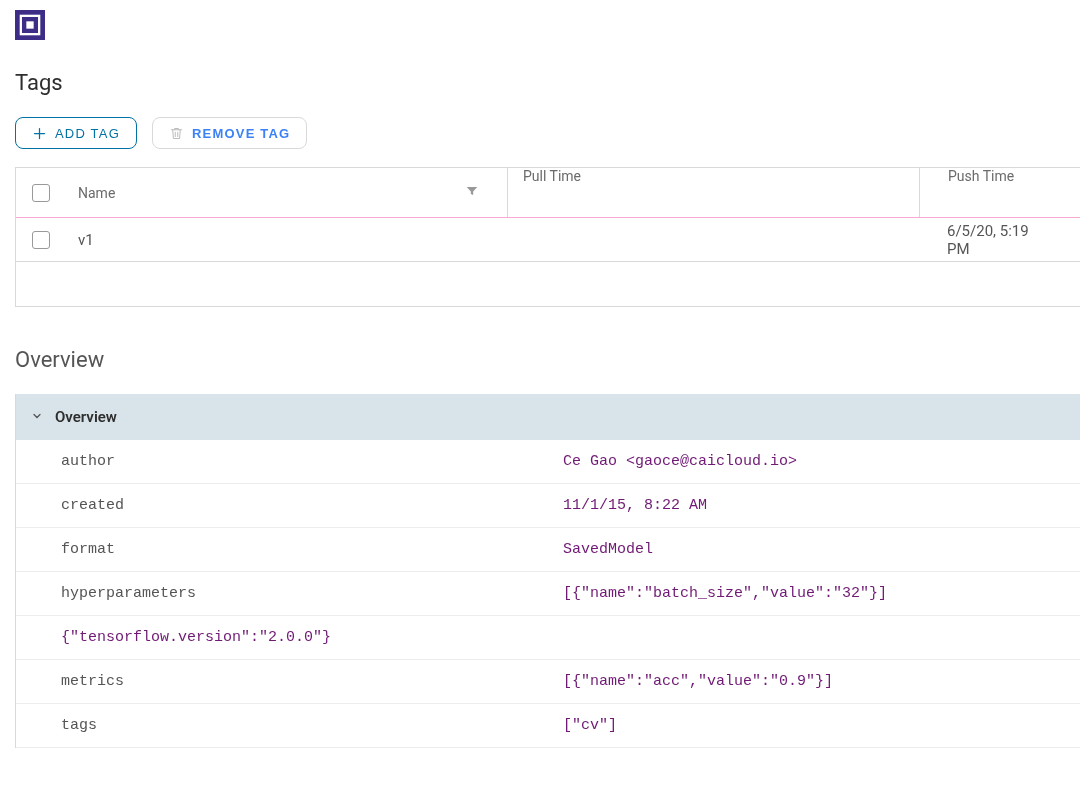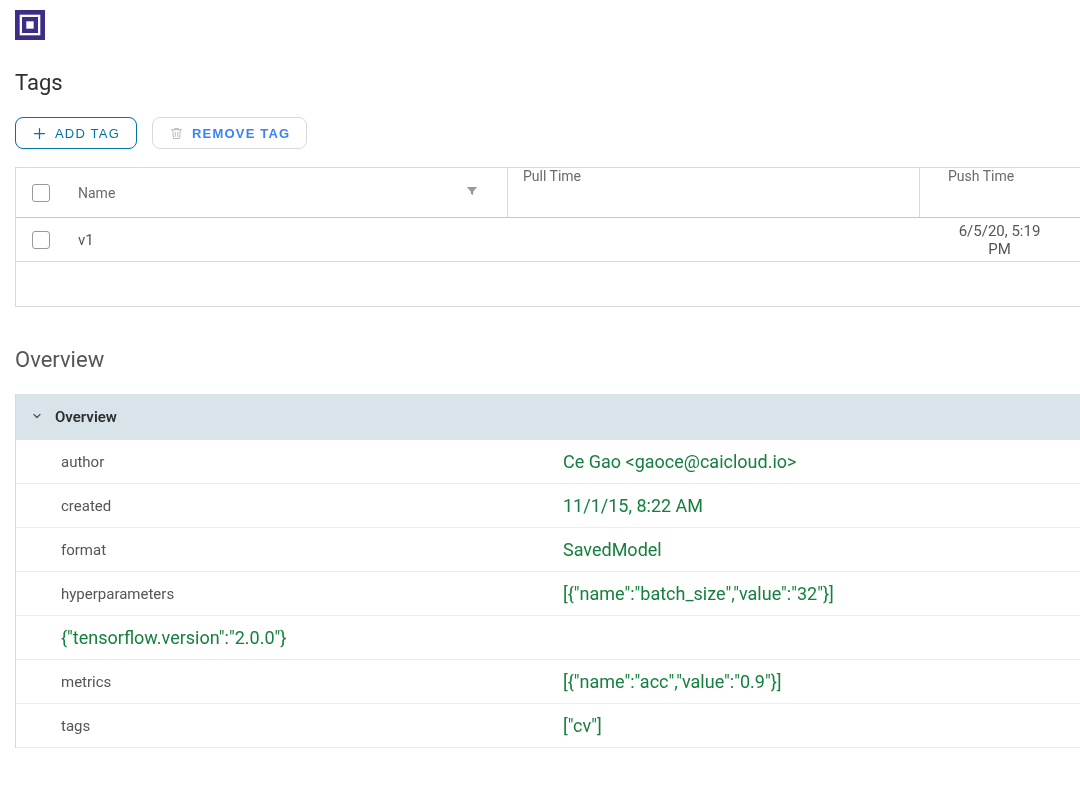--- a/index.html
+++ b/index.html
@@ -91,21 +91,20 @@
     .table-head {
       display: flex;
       height: 50px;
       border-bottom: 1px solid #f9a8d4;
     }
     .table-row {
       display: flex;
       align-items: center;
       height: 44px;
       border-bottom: 1px solid #d9d9d9;
-      text-align: center;
     }
     .table-footer {
       height: 44px;
     }
     .col-check {
       width: 50px;
       display: flex;
       align-items: center;
       justify-content: center;
     }
@@ -173,30 +172,31 @@
     }
     .overview-body {
       border-left: 1px solid #d9d9d9;
     }
     .kv-row {
       display: flex;
       align-items: center;
       height: 44px;
       border-bottom: 1px solid #ededed;
       padding-left: 45px;
+      font-family: Liberation Mono, monospace;
     }
     .kv-key {
       flex: 0 0 502px;
       color: #555;
       font-size: 15px;
     }
     .kv-val {
       flex: 1;
-      color: #15803d;
-      font-size: 18px;
+      color: #701a75;
+      font-size: 15px;
     }
   </style>
 </head>
 <body>
 
 <div class="page">
   <div class="header">
     <div class="app-logo">
       <svg viewBox="0 0 24 24" fill="none">
         <rect x="2" y="2" width="20" height="20" stroke="#fff" stroke-width="2.5"></rect>

